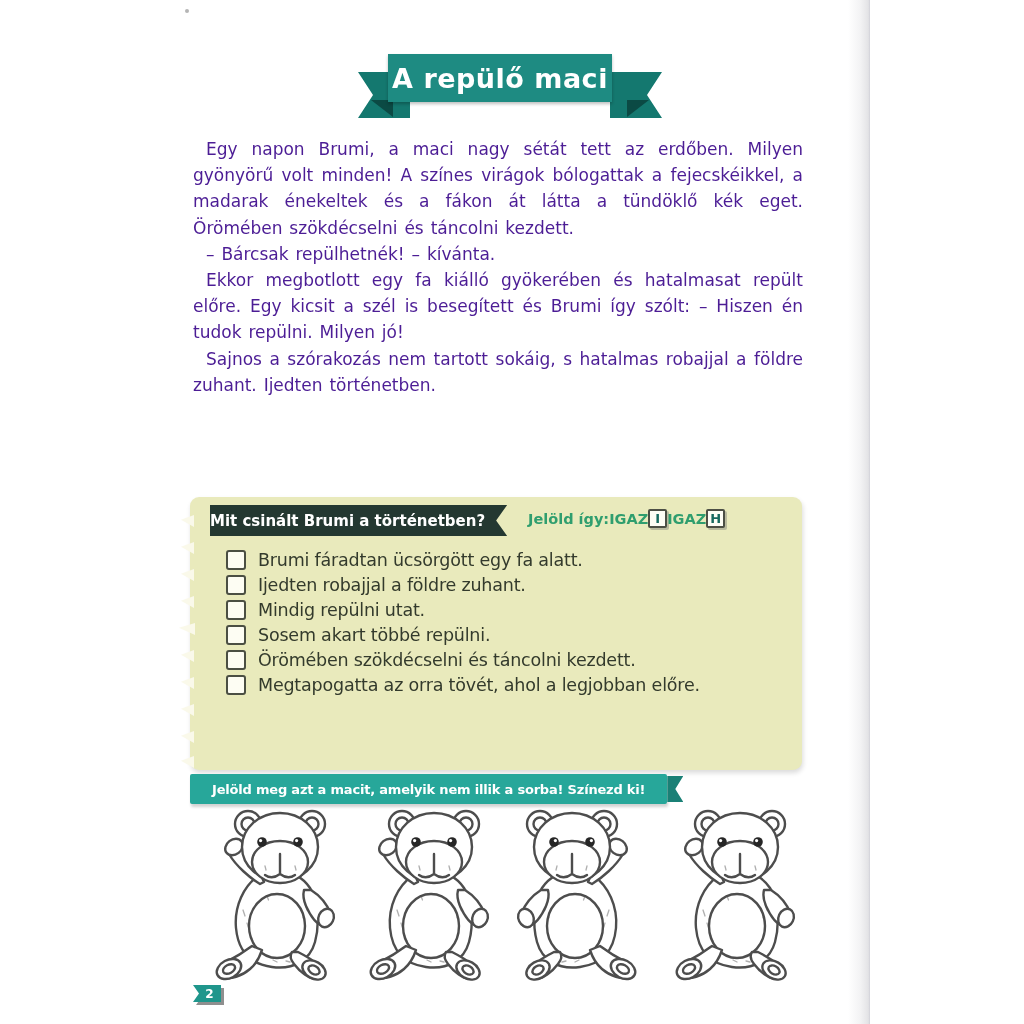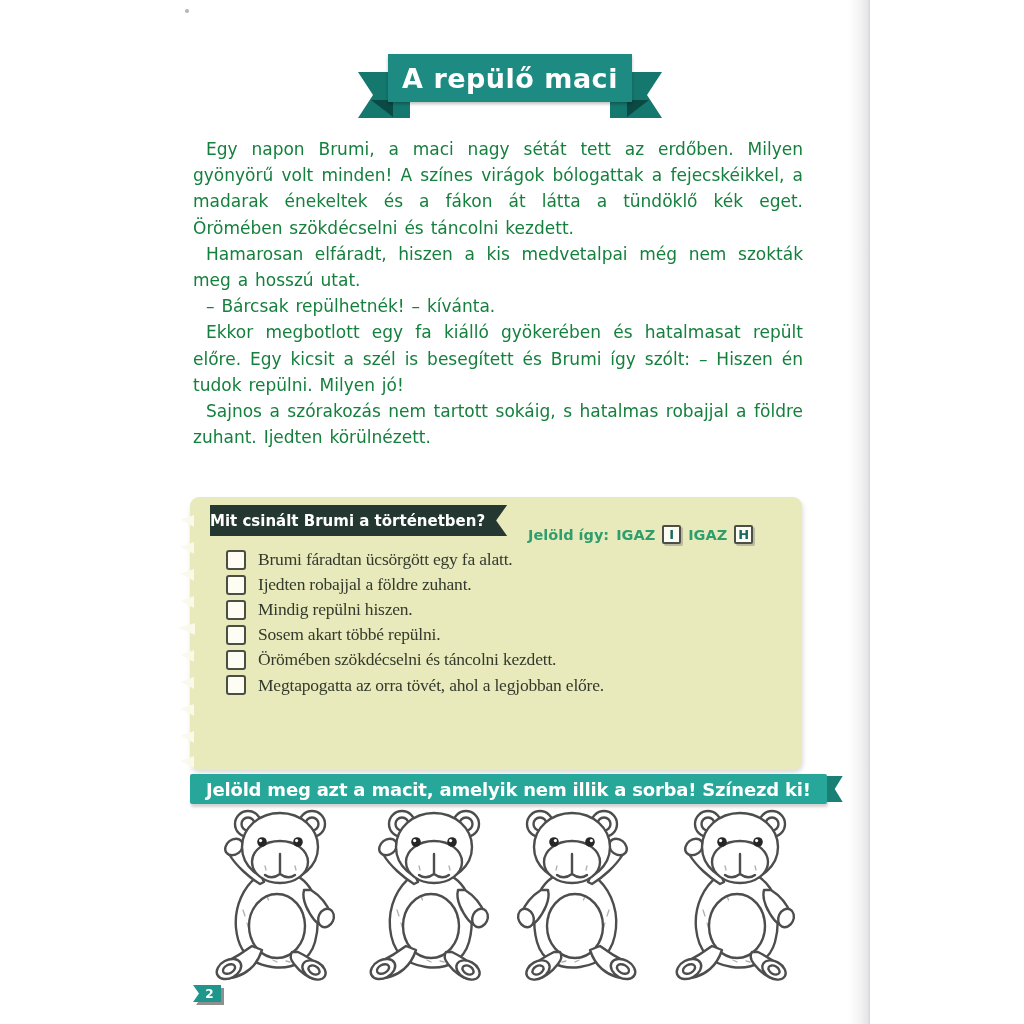--- a/index.html
+++ b/index.html
@@ -14,56 +14,56 @@
   #scan-speck { left:185px; top:9px; width:4px; height:4px; background:#b5b5b5; border-radius:50%; }
 
   
   #title-ribbon { left:358px; top:54px; width:304px; height:72px; }
   #title-ribbon .tail { position:absolute; top:18px; width:52px; height:46px; background:#14786f; }
   #title-ribbon .tail.left  { left:0;  clip-path:polygon(0 0,100% 0,100% 100%,0 100%,15px 50%); }
   #title-ribbon .tail.right { right:0; clip-path:polygon(0 0,100% 0,calc(100% - 15px) 50%,100% 100%,0 100%); }
   #title-ribbon .fold { position:absolute; top:46px; width:22px; height:17px; background:#0b4a44; }
   #title-ribbon .fold.left  { left:13px;  clip-path:polygon(0 0,100% 0,100% 100%); }
   #title-ribbon .fold.right { right:13px; clip-path:polygon(0 0,100% 0,0 100%); }
-  #title-ribbon .band { position:absolute; left:30px; top:0; width:244px; height:48px;
+  #title-ribbon .band { position:absolute; left:30px; top:0; width:224px; height:48px;
     background:#1e8b82; display:flex; align-items:center; justify-content:center;
     color:#fff; font-size:27px; font-weight:bold; letter-spacing:.5px;
     box-shadow:0 2px 3px rgba(0,0,0,.25); }
 
   
   #story { left:193px; top:136px; width:610px; font-size:17px; line-height:26.2px;
-           text-align:justify; color:#15803d; }
+           text-align:justify; color:#4c1d95; }
   #story p { text-indent:13px; word-spacing:1.5px; }
 
   
   #task-card { left:190px; top:497px; width:612px; height:273px;
     background:#e9eabc; border-radius:9px; box-shadow:1px 3px 5px rgba(0,0,0,.14); }
   .tab { position:absolute; left:-9px; width:13px; height:12px; background:#faf9ea;
     clip-path:polygon(100% 0,0 40%,100% 100%); filter:drop-shadow(0 1px 1px rgba(0,0,0,.25)); }
 
   #question-ribbon { position:absolute; left:20px; top:8px; height:31px;
     background:#243831; color:#fff; font-size:15px; font-weight:bold;
     display:inline-flex; align-items:center; padding:0 22px 0 0;
     clip-path:polygon(0 0,100% 0,calc(100% - 11px) 50%,100% 100%,0 100%); }
 
   #legend { position:absolute; left:338px; top:12px; display:flex; align-items:center;
-    gap:7px; font-size:14.5px; font-weight:bold; color:#2f9e6e; white-space:nowrap;margin-top:16px; }
+    font-size:14.5px; font-weight:bold; color:#2f9e6e; white-space:nowrap; }
   .mark-box { display:inline-flex; align-items:center; justify-content:center;
     width:19px; height:19px; background:#fdfdf5; border:2px solid #4c4f45; border-radius:2px;
     color:#17695f; font-size:13px; font-weight:bold; box-shadow:2px 2px 0 #babb9e; }
 
   #answers { position:absolute; left:36px; top:50px; right:14px; }
-  .row { display:flex; align-items:center; gap:12px; height:25.1px;font-family:Liberation Serif, serif; }
+  .row { display:flex; align-items:center; gap:12px; height:25.1px; }
   .cb { flex:0 0 auto; width:20px; height:20px; background:#fdfdf3;
         border:2.2px solid #4b4f43; border-radius:3px; cursor:pointer; }
   .itm { font-size:17.5px; color:#333a2c; letter-spacing:-.2px; white-space:nowrap; }
 
   
   #banner { left:190px; top:774px; height:30px; display:inline-flex; align-items:center;
-    padding:0 16px; background:#27a79a; color:#fff; font-size:18px; font-weight:bold;
+    padding:0 22px; background:#27a79a; color:#fff; font-size:13px; font-weight:bold;
     letter-spacing:-.2px; white-space:nowrap; border-radius:2px;
     box-shadow:1px 3px 3px rgba(0,0,0,.18); }
   #banner::after { content:""; position:absolute; right:-16px; top:2px; width:16px; height:26px;
     background:#1a8076; clip-path:polygon(0 0,100% 0,calc(100% - 8px) 50%,100% 100%,0 100%); }
 
   
   .bear { position:absolute; top:800px; width:150px; height:185px; cursor:pointer; }
   .bear svg { width:100%; height:100%; display:block; }
   .bear.mirrored svg { transform:scaleX(-1); }
   #bear-1 { left:198px; } #bear-2 { left:352px; } #bear-3 { left:504px; } #bear-4 { left:658px; }
@@ -125,24 +125,23 @@
 <div class="abs" id="title-ribbon">
   <div class="tail left"></div>
   <div class="tail right"></div>
   <div class="fold left"></div>
   <div class="fold right"></div>
   <div class="band">A repülő maci</div>
 </div>
 
 <div class="abs" id="story">
   <p>Egy napon Brumi, a maci nagy sétát tett az erdőben. Milyen gyönyörű volt minden! A színes virágok bólogattak a fejecskéikkel, a madarak énekeltek és a fákon át látta a tündöklő kék eget. Örömében szökdécselni és táncolni kezdett.</p>
-  <p>Hamarosan elfáradt, hiszen a kis medvetalpai még nem szokták meg a hosszú utat.</p>
   <p>– Bárcsak repülhetnék! – kívánta.</p>
   <p>Ekkor megbotlott egy fa kiálló gyökerében és hatalmasat repült előre. Egy kicsit a szél is besegített és Brumi így szólt: – Hiszen én tudok repülni. Milyen jó!</p>
-  <p>Sajnos a szórakozás nem tartott sokáig, s hatalmas robajjal a földre zuhant. Ijedten körülnézett.</p>
+  <p>Sajnos a szórakozás nem tartott sokáig, s hatalmas robajjal a földre zuhant. Ijedten történetben.</p>
 </div>
 
 <div class="abs" id="task-card">
   <div class="tab" style="top:18px"></div>
   <div class="tab" style="top:45px"></div>
   <div class="tab" style="top:72px"></div>
   <div class="tab" style="top:99px"></div>
   <div class="tab" style="top:126px; width:16px; left:-11px"></div>
   <div class="tab" style="top:153px"></div>
   <div class="tab" style="top:180px"></div>
@@ -164,21 +163,21 @@
     <div class="row">
       <span class="cb"></span>
       <span class="itm">Brumi fáradtan ücsörgött egy fa alatt.</span>
     </div>
     <div class="row">
       <span class="cb"></span>
       <span class="itm">Ijedten robajjal a földre zuhant.</span>
     </div>
     <div class="row">
       <span class="cb"></span>
-      <span class="itm">Mindig repülni hiszen.</span>
+      <span class="itm">Mindig repülni utat.</span>
     </div>
     <div class="row">
       <span class="cb"></span>
       <span class="itm">Sosem akart többé repülni.</span>
     </div>
     <div class="row">
       <span class="cb"></span>
       <span class="itm">Örömében szökdécselni és táncolni kezdett.</span>
     </div>
     <div class="row">

